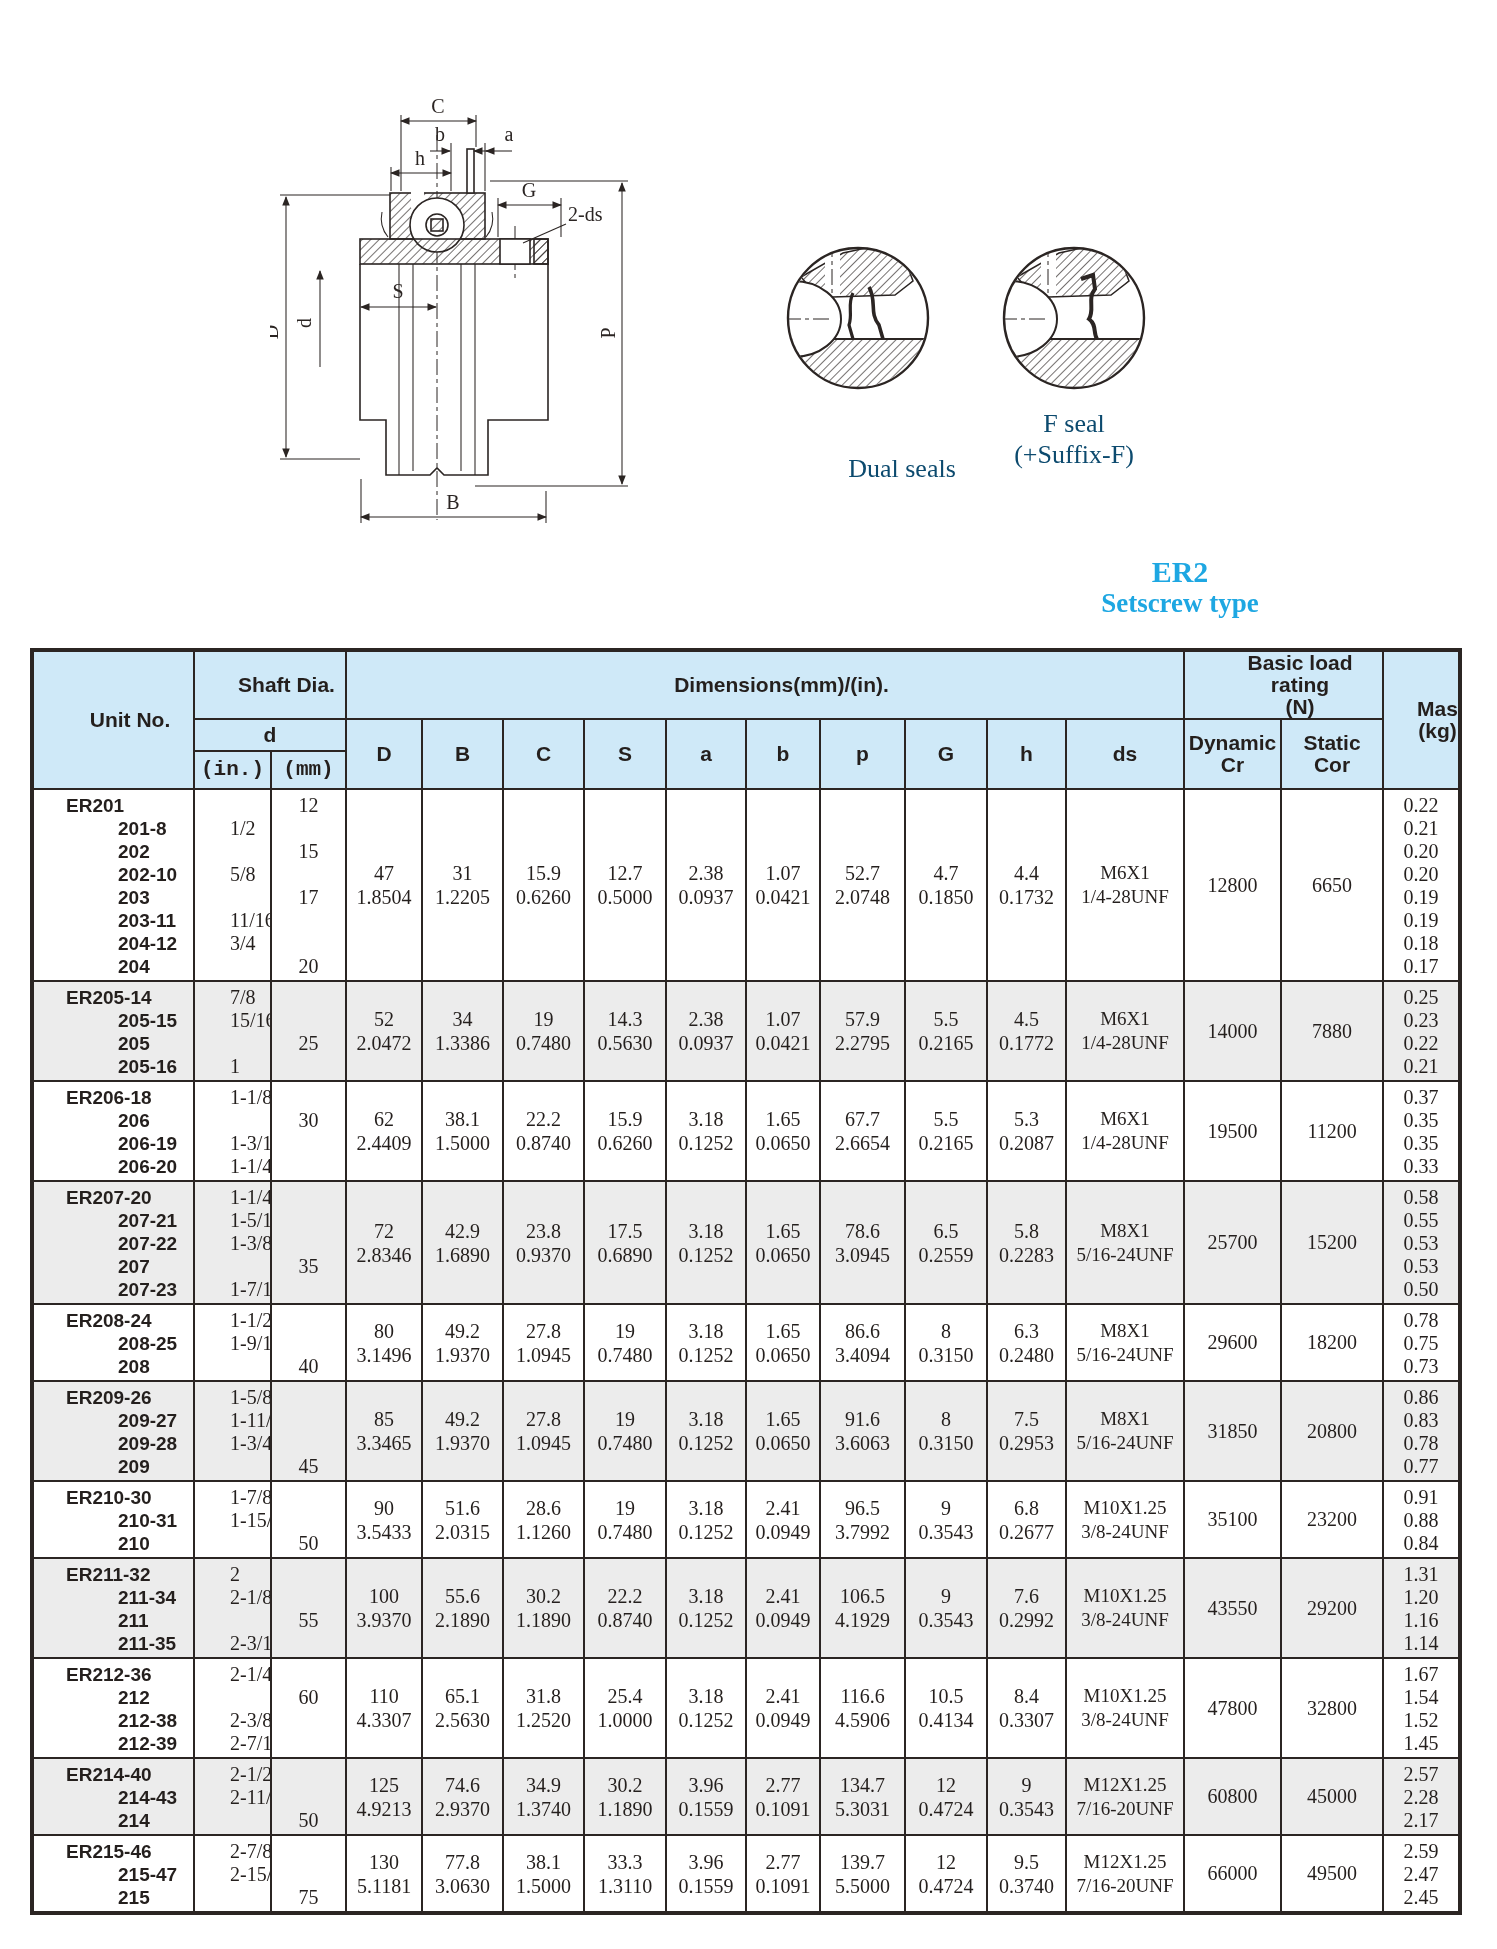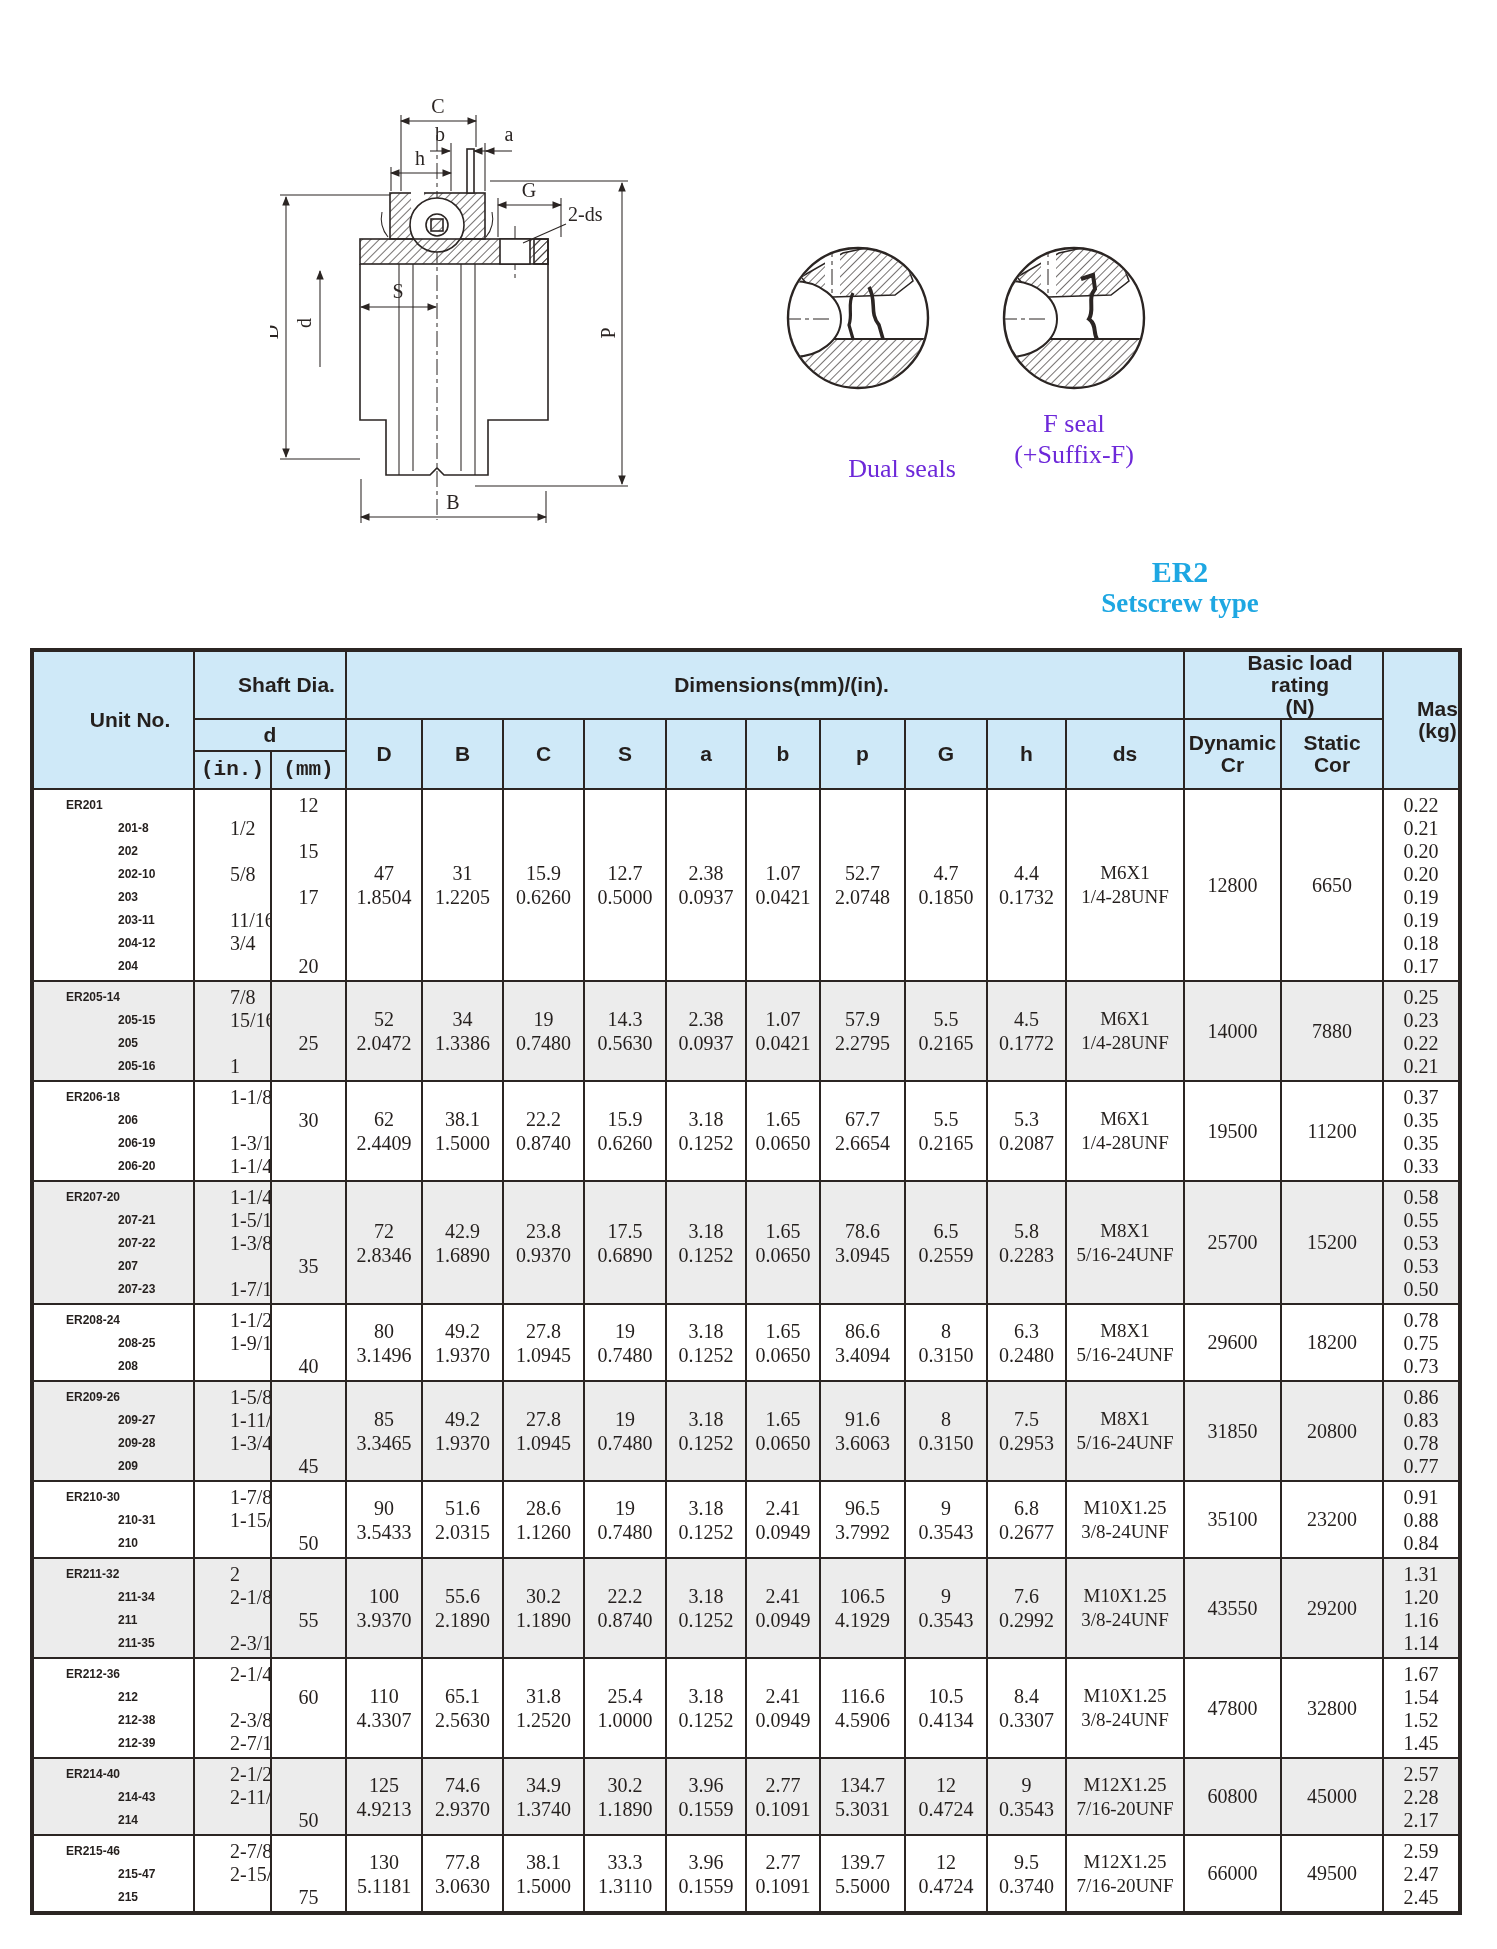--- a/index.html
+++ b/index.html
@@ -5,21 +5,21 @@
   html,body{margin:0;padding:0;background:#ffffff;}
   .page{position:relative;width:1497px;height:1949px;background:#fff;overflow:hidden;
         font-family:"Liberation Sans",sans-serif;color:#241f1d;}
 
   
   .drawing{position:absolute;left:270px;top:85px;}
   .sealsvg{position:absolute;top:233px;}
   .seal1{left:773px;}
   .seal2{left:989px;}
   .seal-caption{position:absolute;width:190px;text-align:center;
-        font-family:"Liberation Serif",serif;font-size:26px;color:#6d28d9;}
+        font-family:"Liberation Serif",serif;font-size:26px;color:#0c4a6e;}
   .cap1{left:807px;top:438px;margin-top:16px;}
   .cap2{left:979px;top:408px;line-height:31px;}
 
   .title-block{position:absolute;left:1055px;top:556px;width:250px;text-align:center;
         font-family:Liberation Serif, serif;font-weight:bold;}
   .title-model{font-size:30px;line-height:32px;}
   .title-type{font-size:27px;line-height:30px;}
 
   svg text{font-family:"Liberation Serif",serif;font-size:20px;fill:#2b2523;}
   .obj{stroke:#2b2523;stroke-width:1.6;}
@@ -33,21 +33,21 @@
   .tbl thead th{background:#cfe9f8;font-weight:bold;text-align:center;vertical-align:middle;
         font-size:21px;line-height:22px;}
   .hr1 th{height:44px;padding-left:33px;}
   .hr2 th{height:30px;font-size:20px;}
   .hr3 th{height:36px;font-size:20px;font-family:Liberation Mono, monospace;}
   .lr{font-size:19px;line-height:20px;}
   .two{font-size:19px;line-height:21px;}
 
   td.vtop{vertical-align:top;padding-top:4px;padding-bottom:2px;}
   .line{height:23px;line-height:23px;white-space:nowrap;}
-  .u{font-size:12px;font-weight:bold;text-align:left;padding-left:32px;}
+  .u{font-size:19px;font-weight:bold;text-align:left;padding-left:32px;}
   .usub{padding-left:84px;}
   .ser{font-family:"Liberation Serif",serif;font-size:20px;font-weight:normal;}
   .inval{text-align:left;padding-left:7px;margin-left:28px;}
   .ctr{text-align:center;padding-left:0;}
   td.dimcell{text-align:center;vertical-align:middle;font-family:"Liberation Serif",serif;font-size:20px;}
   td.dimcell .dl{line-height:24px;white-space:nowrap;}
   td.dscell{font-size:19px;}
   tr.shaded td{background:#ececec;}
 </style>
 </head>

